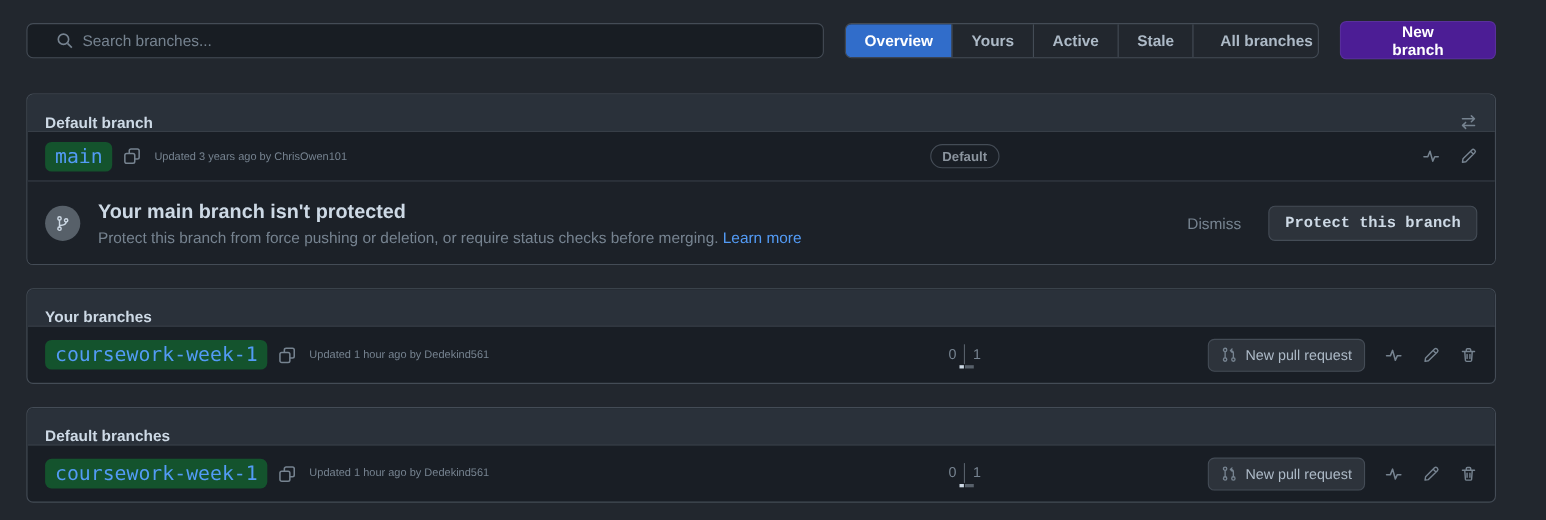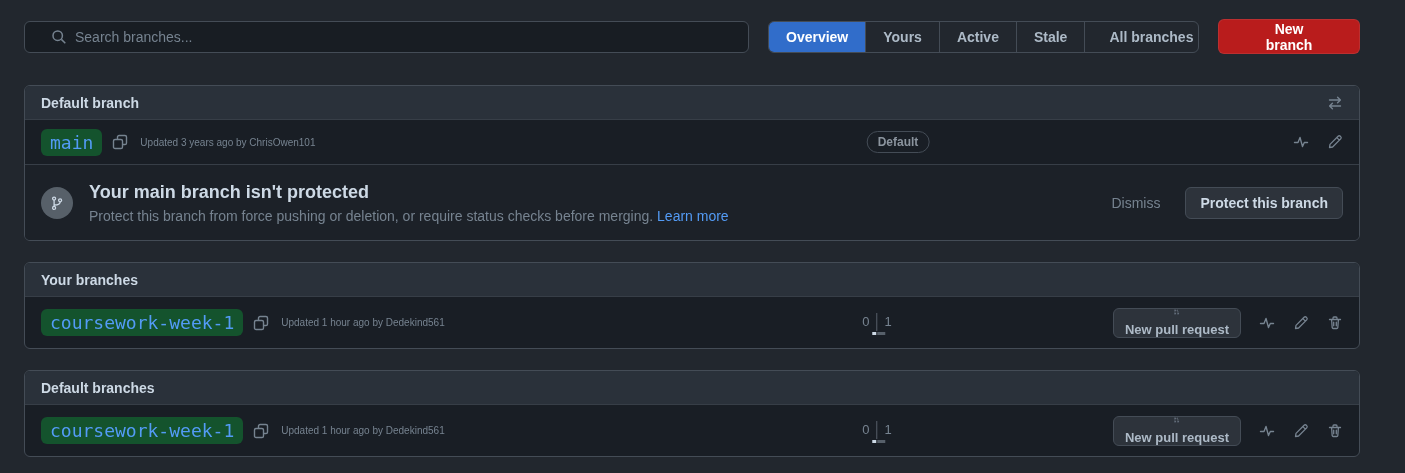--- a/index.html
+++ b/index.html
@@ -24,82 +24,82 @@
   .tabs { display:flex; height:32px; border:1px solid #444c56; border-radius:6px; overflow:hidden; }
   .tab {
     display:flex; align-items:center; padding:0 17px; background:transparent; border:0;
     border-left:1px solid #444c56; color:#adbac7; font-size:14px; font-weight:600;
     font-family:inherit; cursor:pointer; white-space:nowrap;
   }
   .tab:first-child { border-left:0; }
   .tab.selected { background:#316dca; color:#ffffff; }
   .tab.wide { padding:0 24px; }
   .btn-green {
-    margin-left:auto; height:35px; padding:0 32px; background:#b91c1c;
+    margin-left:auto; height:35px; padding:0 32px; background:#4c1d95;
     border:1px solid rgba(205,217,229,0.1); border-radius:6px;
     color:#ffffff; font-size:14px; font-weight:600; font-family:inherit; cursor:pointer;
   }
   .box {
     margin:31px 45px 0 24px; border:1px solid #444c56; border-radius:6px;
     overflow:hidden; background:#191e25;
   }
   .box + .box { margin-top:21px; }
   .box-header {
-    height:34px; background:#2a313a; display:flex; align-items:center;
+    height:34px; background:#2a313a; display:flex; align-items:flex-end;
     padding:0 16px; border-bottom:1px solid #373e47;
   }
   .box-header h3 { font-size:14px; font-weight:700; color:#cdd9e5; }
   .hdr-action { margin-left:auto; background:none; border:0; color:#768390; cursor:pointer; width:16px; height:16px; padding:0; }
   .branch-row { position:relative; display:flex; align-items:center; padding:0 16px; height:44px; }
   .box.list .branch-row { height:51px; }
   .pill {
     font-family:"DejaVu Sans Mono","Liberation Mono",monospace;
     font-size:18px; color:#539bf5; background:#14532d; padding:3px 9px;
     border-radius:6px; text-decoration:none; white-space:nowrap;
   }
   .copy-btn { margin-left:10px; background:none; border:0; color:#768390; cursor:pointer; width:16px; height:16px; padding:0; }
   .updated { margin-left:12px; color:#768390; font-size:10px; white-space:nowrap; }
   .badge {
-    position:absolute; left:873px; transform:translateX(-50%);
+    position:absolute; left:852px; transform:translateX(-50%);
     border:1px solid #444c56; color:#8b949e; border-radius:999px;
     font-size:12px; font-weight:600; padding:3px 10px; white-space:nowrap;
   }
   .counts {
     position:absolute; left:852px; transform:translateX(-50%);
     display:flex; text-decoration:none; color:#768390; font-size:13px; margin-top:-2px;
   }
   .counts .cell { padding:1px 7px; position:relative; line-height:16px; }
   .counts .cell.behind { border-right:1px solid #57606a; }
   .counts .meter-behind { position:absolute; top:100%; right:0; width:4px; height:3px; background:#cdd9e5; margin-top:1px; }
   .counts .meter-ahead  { position:absolute; top:100%; left:0;  width:8px; height:3px; background:#57606a; margin-top:1px; }
   .row-right { margin-left:auto; display:flex; align-items:center; gap:18px; }
   .icon-btn { background:none; border:0; color:#768390; cursor:pointer; width:16px; height:16px; padding:0; }
   .btn-default {
     display:flex; align-items:center; gap:7px; height:30px; padding:0 11px;
     background:#2d333b; border:1px solid #444c56; border-radius:6px;
-    color:#adbac7; font-size:13px; font-weight:700; font-family:inherit; cursor:pointer; white-space:nowrap;flex-direction:column;
+    color:#adbac7; font-size:13px; font-weight:400; font-family:inherit; cursor:pointer; white-space:nowrap;
   }
   .btn-default svg { color:#768390; }
   .notice {
     display:flex; align-items:center; padding:0 16px; height:76px;
     background:#1c2128; border-top:1px solid #373e47;
   }
   .avatar {
     width:32px; height:32px; border-radius:50%; background:#576069;
     display:flex; align-items:center; justify-content:center; color:#cdd9e5; flex:none;
   }
   .notice-text { margin-left:16px; }
   .notice-title { font-size:18px; font-weight:700; color:#cdd9e5; margin-bottom:5px; }
   .notice-desc { font-size:14px; color:#768390; }
   .notice-desc a { color:#539bf5; text-decoration:none; }
   .dismiss { margin-left:auto; background:none; border:0; color:#768390; font-size:14px; font-family:inherit; cursor:pointer; }
   .btn-protect {
     margin-left:25px; height:32px; padding:0 14px; background:#2d333b;
     border:1px solid #444c56; border-radius:6px; color:#cdd9e5;
-    font-size:14px; font-weight:600; font-family:Liberation Sans, sans-serif; cursor:pointer; white-space:nowrap;
+    font-size:14px; font-weight:600; font-family:Liberation Mono, monospace; cursor:pointer; white-space:nowrap;
   }
   svg { display:block; }
 </style>
 </head>
 <body>
 
 <div class="toolbar">
   <label class="search">
     <svg width="16" height="16" viewBox="0 0 16 16" fill="none" stroke="currentColor" stroke-width="1.5">
       <circle cx="6.7" cy="6.7" r="4.7"></circle>

